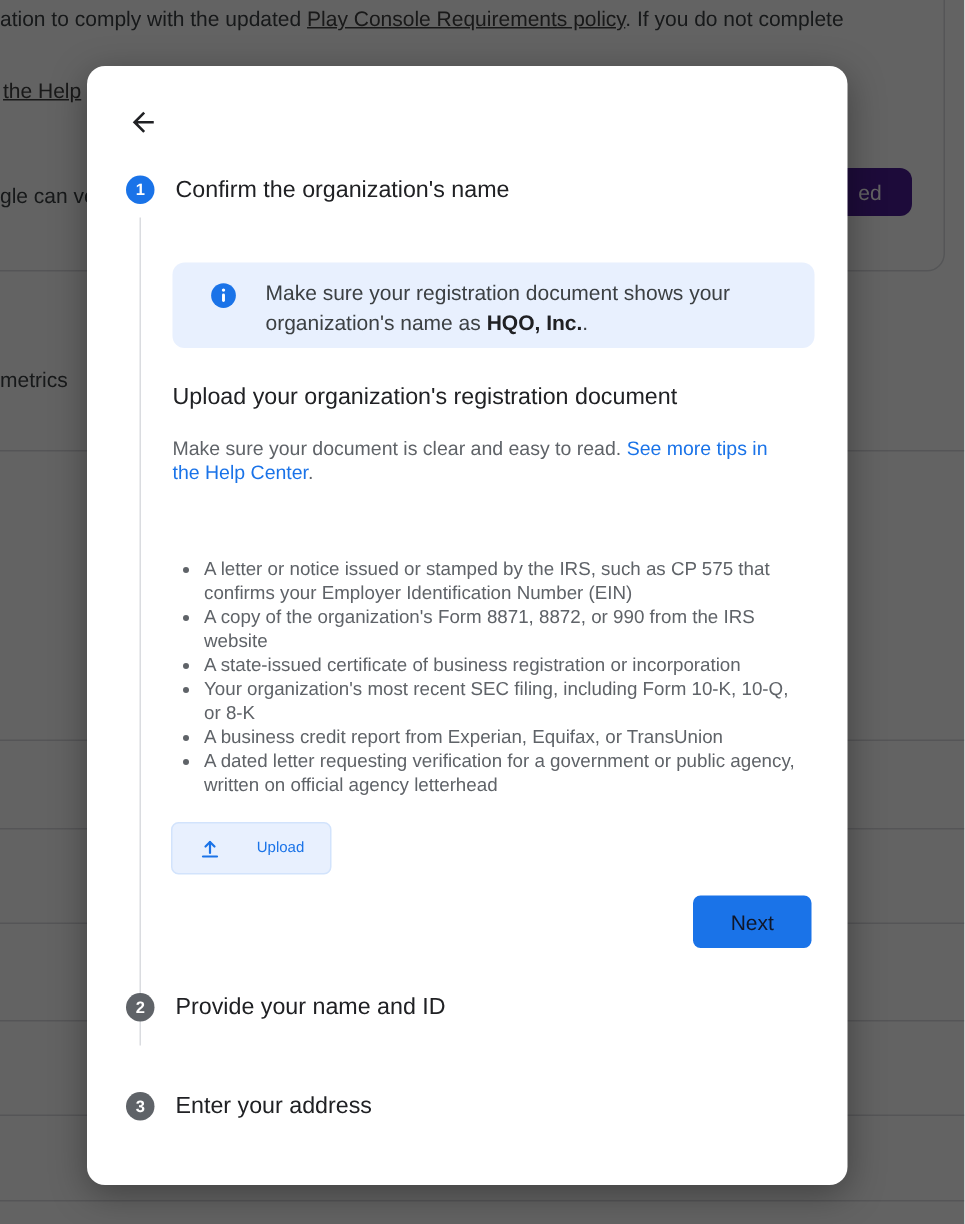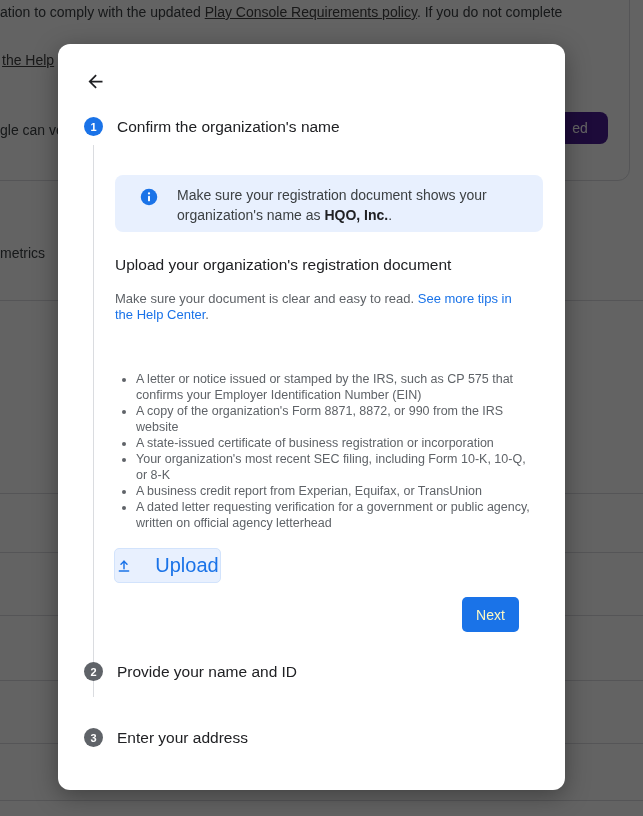--- a/index.html
+++ b/index.html
@@ -46,24 +46,24 @@
   .subtext .link { color:#1a73e8; text-decoration:none; cursor:pointer; }
 
   .docs-heading { position:absolute; left:57px; top:298px; font-size:12px; font-weight:700;
                   color:#5f6368; letter-spacing:0.3px; }
   .docs-list { position:absolute; left:62px; top:327px; width:412px; list-style:disc; padding-left:16px; }
   .docs-list li { font-size:12.5px; line-height:16px; color:#5f6368; }
 
   .upload-btn { position:absolute; left:56px; top:504px; width:107px; height:35px;
                 background:#e8f0fe; border:1px solid #d2e3fc; border-radius:5px; cursor:pointer;
                 display:flex; align-items:center; justify-content:center; gap:23px;
-                color:#1a73e8; font-size:20px; font-weight:500; font-family:inherit; }
-  .next-btn { position:absolute; left:404px; top:553px; width:57px; height:35px;
+                color:#1a73e8; font-size:10px; font-weight:500; font-family:inherit; }
+  .next-btn { position:absolute; left:404px; top:553px; width:79px; height:35px;
               background:#1a73e8; border:none; border-radius:5px; cursor:pointer;
-              color:#fef9c3; font-size:14px; font-weight:500; font-family:inherit; }
+              color:#0f172a; font-size:14px; font-weight:500; font-family:inherit; }
 </style>
 </head>
 <body>
 
 <div class="bg-page">
   <div class="bg-card"></div>
 
   <div class="bg-text" style="left:0; top:4px;">
     <span>ation to comply with the updated </span><span class="bg-link">Play Console Requirements policy</span><span>. If you do not complete</span>
   </div>

